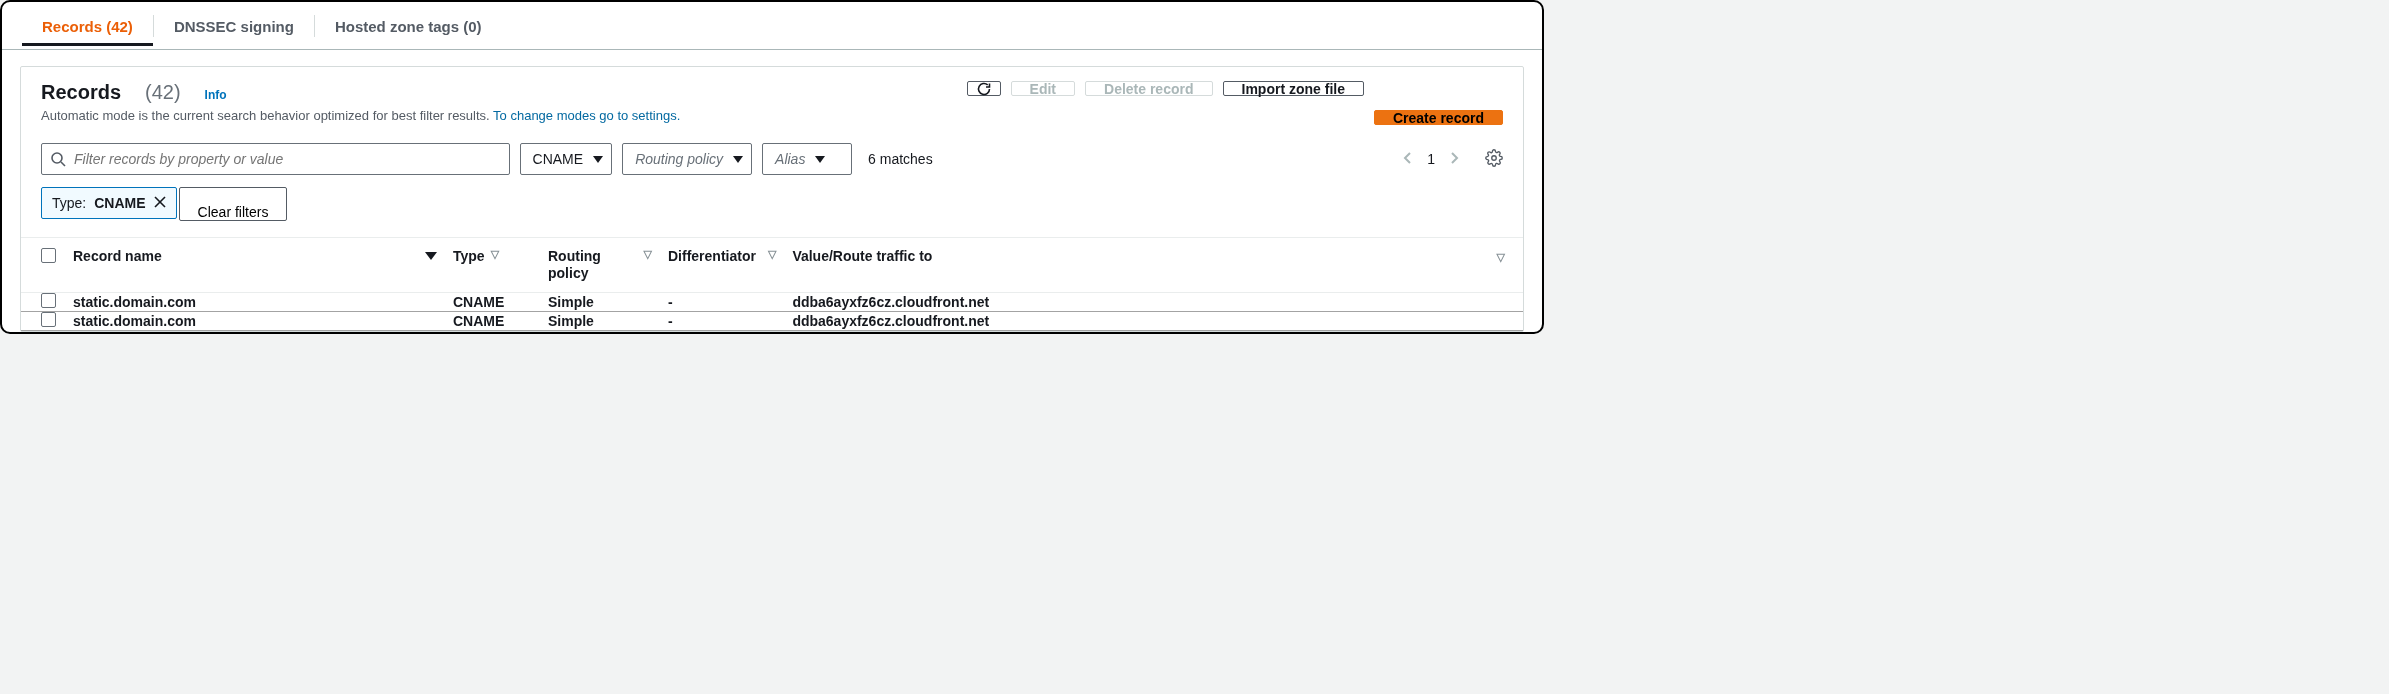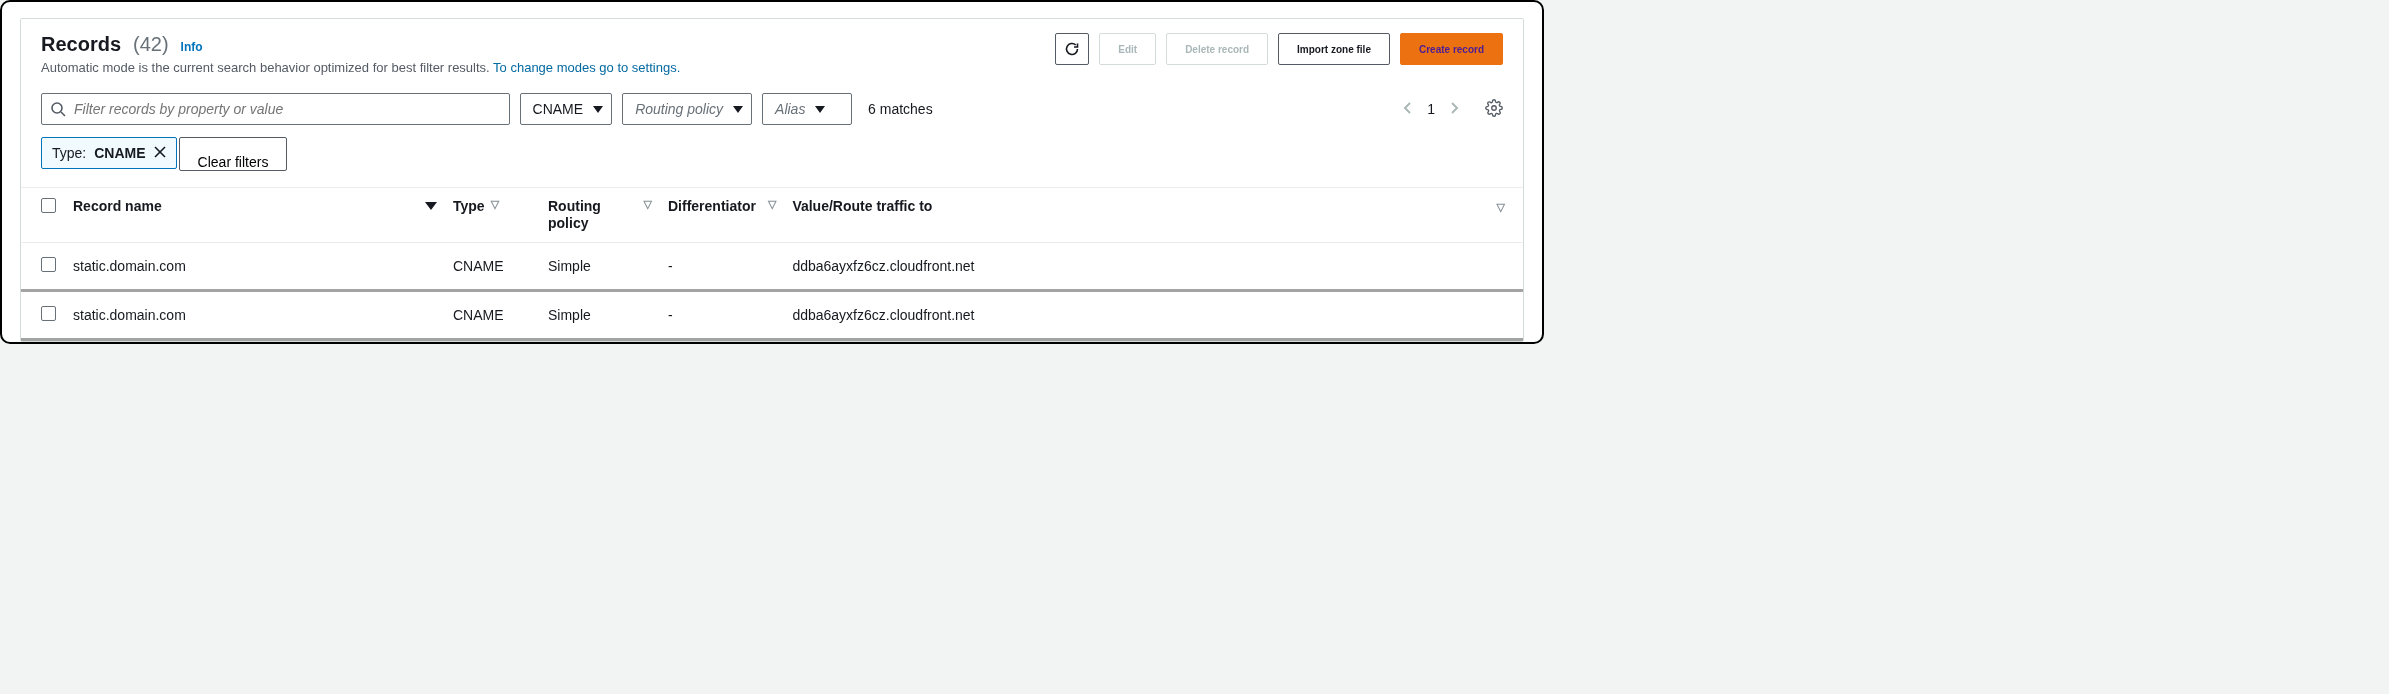--- a/index.html
+++ b/index.html
@@ -54,44 +54,44 @@
     border: 1px solid #d5dbdb;
     border-radius: 2px;
     background: #fff;
   }
   .header-row {
     display: flex;
     align-items: flex-start;
     padding: 14px 20px 10px;
   }
   .title-block { flex: 1; }
-  .title-line { display: flex; align-items: baseline; gap: 12px; }
+  .title-line { display: flex; align-items: baseline; gap: 24px; }
   .title-main { font-size: 20px; font-weight: 700; }
   .title-count { font-size: 20px; color: #687078; font-weight: 400; }
   .info-link { font-size: 12px; font-weight: 700; color: #0073bb; cursor: pointer; }
   .subtitle { margin-top: 4px; font-size: 13px; color: #545b64; }
   .subtitle a { color: #0369a1; text-decoration: none; cursor: pointer; }
   .actions { display: flex; gap: 10px; }
   .btn {
-    height: 32px;
+    height: 15px;
     padding: 0 18px;
     border: 1px solid #545b64;
     background: #fff;
     border-radius: 2px;
-    font-size: 10px;
+    font-size: 14px;
     font-weight: 700;
     color: #16191f;
     cursor: pointer;
     display: inline-flex;
     align-items: center;
     justify-content: center;
   }
   .btn.icon-only { padding: 0; width: 34px; }
   .btn[disabled] { color: #aab7b8; border-color: #d5dbdb; cursor: default; }
-  .btn.primary { background: #ec7211; border-color: #ec7211; color: #4c1d95; }
+  .btn.primary { background: #ec7211; border-color: #ec7211; color: #000000; margin-top: 29px; }
   
   .filter-row {
     display: flex;
     align-items: center;
     gap: 10px;
     padding: 8px 20px 12px;
   }
   .search-wrap {
     flex: 1;
     display: flex;
@@ -174,23 +174,24 @@
     font-size: 14px;
     padding: 10px 8px;
     border-top: 1px solid #eaeded;
     border-bottom: 1px solid #eaeded;
     color: #16191f;
     vertical-align: top;
   }
   thead th .th-inner { display: flex; align-items: flex-start; gap: 6px; }
   thead th .th-label { line-height: 1.2; }
   tbody td {
-    padding: 14px 8px;
-    border-bottom: 3px solid #a3a3a3;
-    font-size: 14px;
+    padding: 0 8px;
+    border-bottom: 1px solid #a3a3a3;
+    font-size: 14px;
+    font-weight: bold;
   }
   .cb {
     width: 15px; height: 15px;
     border: 1px solid #687078;
     border-radius: 2px;
     display: inline-block;
     cursor: pointer;
   }
   th.cb-cell, td.cb-cell { width: 44px; text-align: center; padding-left: 18px; }
   .sort-solid {
@@ -206,20 +207,27 @@
   th.col-policy { width: 120px; }
   th.col-diff { width: 110px; }
   th.col-value { }
   th.col-last { width: 46px; text-align: right; padding-right: 18px; }
 </style>
 </head>
 <body>
 
 <div class="page">
 
+  <div class="tabs">
+    <div class="tab active">Records (42)</div>
+    <div class="tab-sep"></div>
+    <div class="tab">DNSSEC signing</div>
+    <div class="tab-sep"></div>
+    <div class="tab">Hosted zone tags (0)</div>
+  </div>
 
   <div class="container">
 
     <div class="header-row">
       <div class="title-block">
         <div class="title-line">
           <span class="title-main">Records</span>
           <span class="title-count">(42)</span>
           <span class="info-link">Info</span>
         </div>

